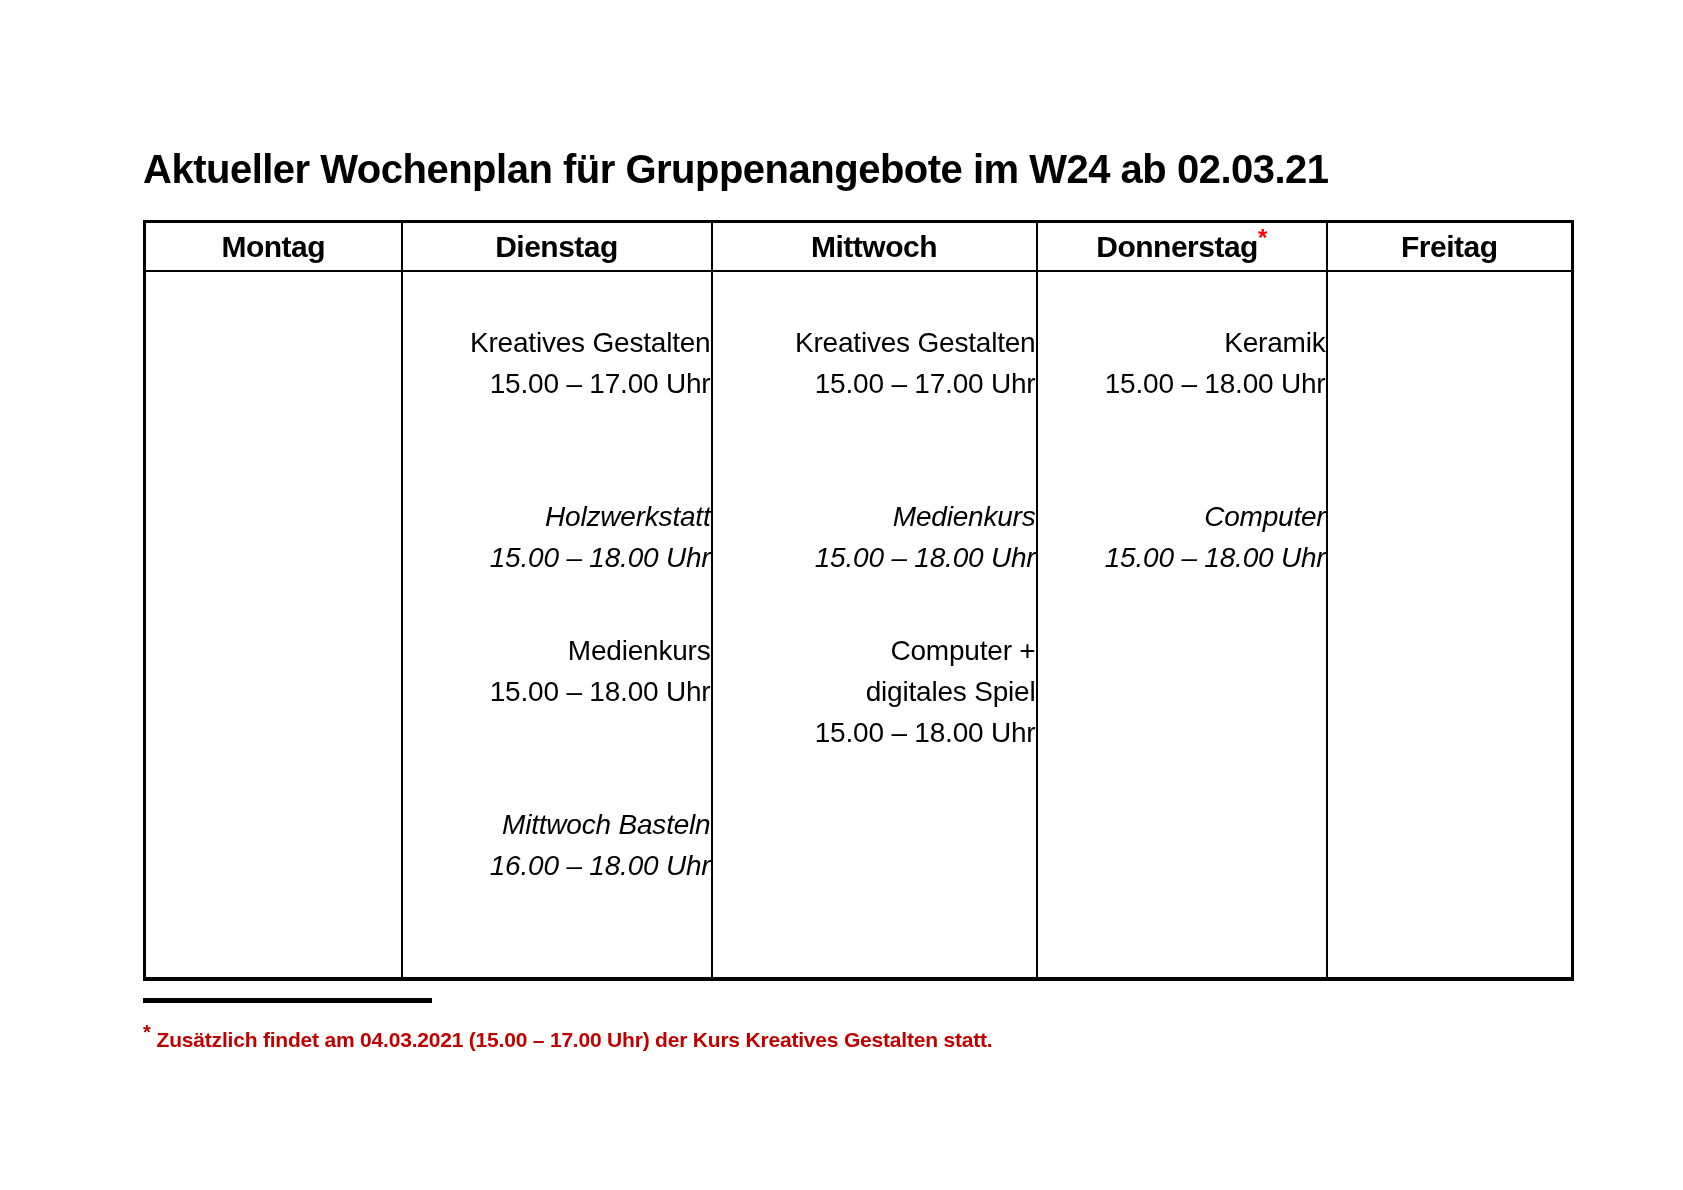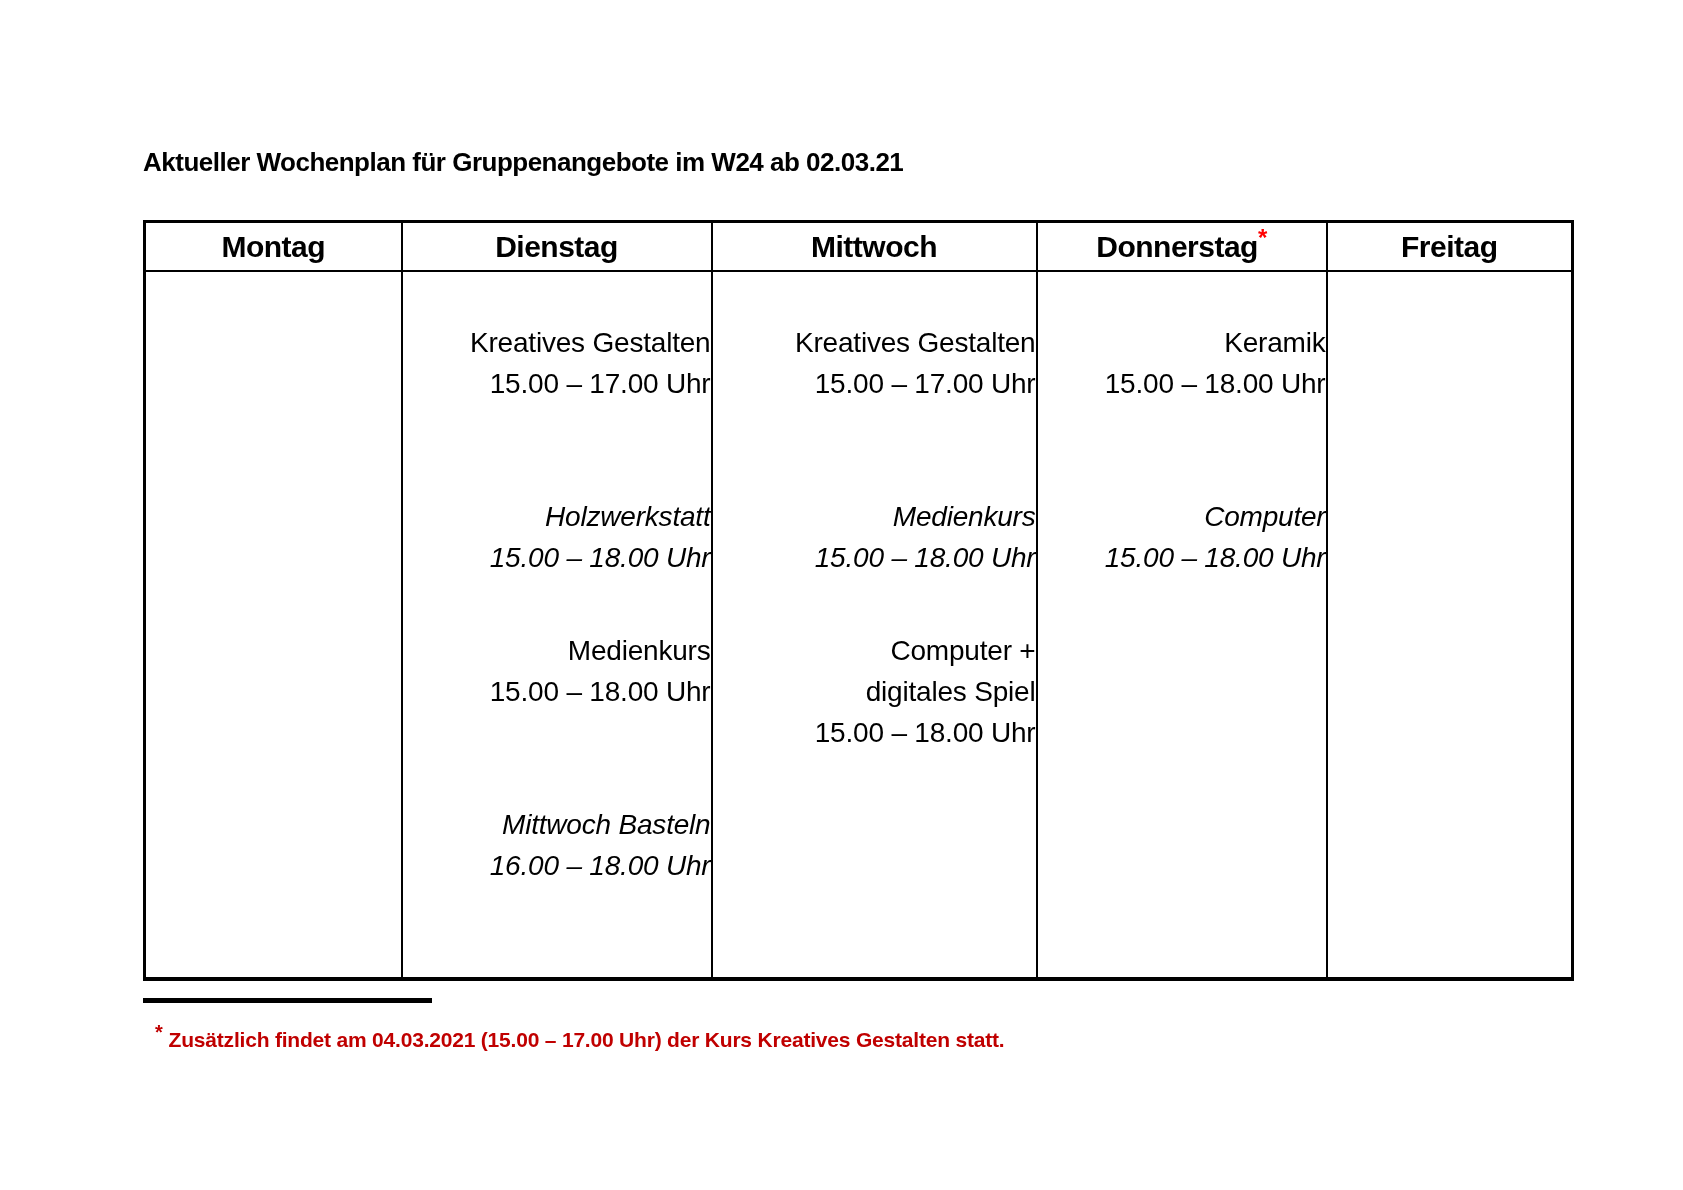--- a/index.html
+++ b/index.html
@@ -7,21 +7,21 @@
     position:relative;
     width:1683px;height:1190px;
     background:#ffffff;
     font-family:"Liberation Sans", sans-serif;
     color:#000000;
     overflow:hidden;
   }
   .doc-title{
     position:absolute;
     left:143px;top:147px;
-    font-size:26px;font-weight:bold;
+    font-size:40px;font-weight:bold;
     letter-spacing:-0.5px;
     white-space:nowrap;
   }
   table.schedule{
     position:absolute;
     left:143px;top:220px;
     width:1428px;
     border-collapse:collapse;
     table-layout:fixed;
     border:3px solid #000;
@@ -69,21 +69,20 @@
     width:289px;height:5px;
     background:#000000;
   }
   .footnote{
     position:absolute;
     left:143px;top:1028px;
     font-size:21px;font-weight:bold;
     color:#c00000;
     letter-spacing:-0.2px;
     white-space:nowrap;
-    margin-left:12px;
   }
   .footnote .fn-asterisk{
     font-size:20px;
     vertical-align:super;
     line-height:0;
     margin-right:6px;
   }
 </style>
 </head>
 <body>

